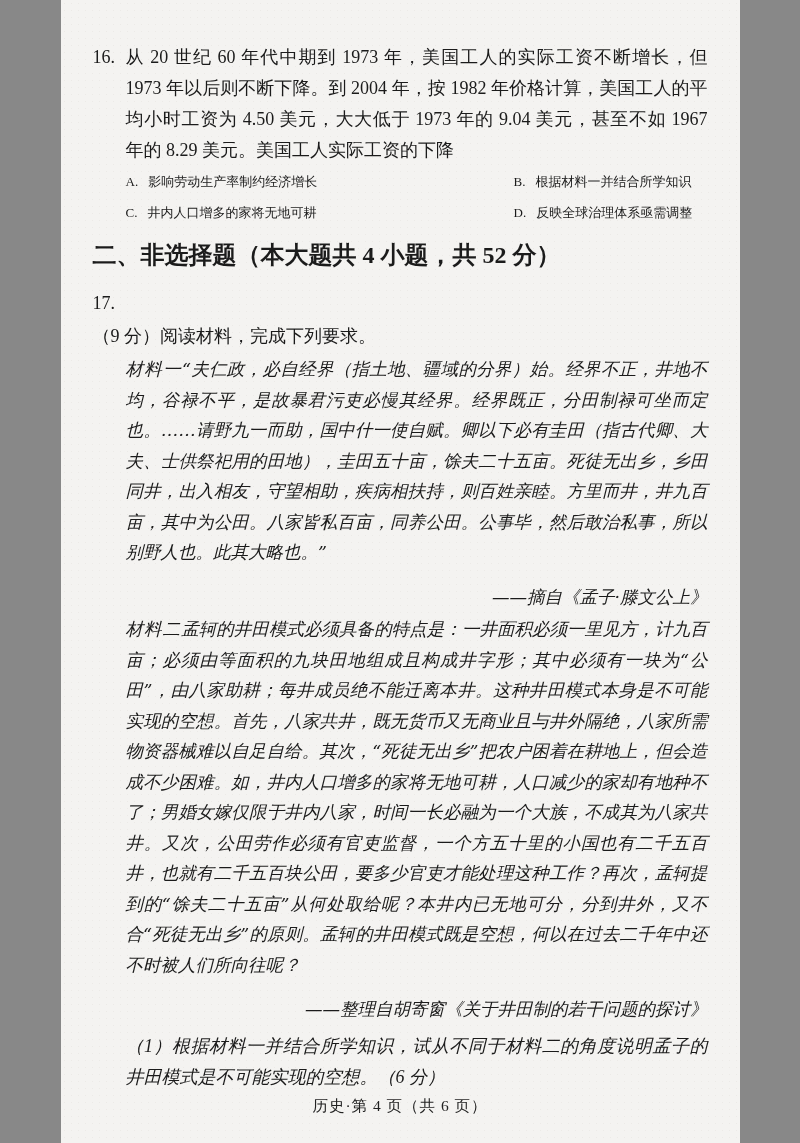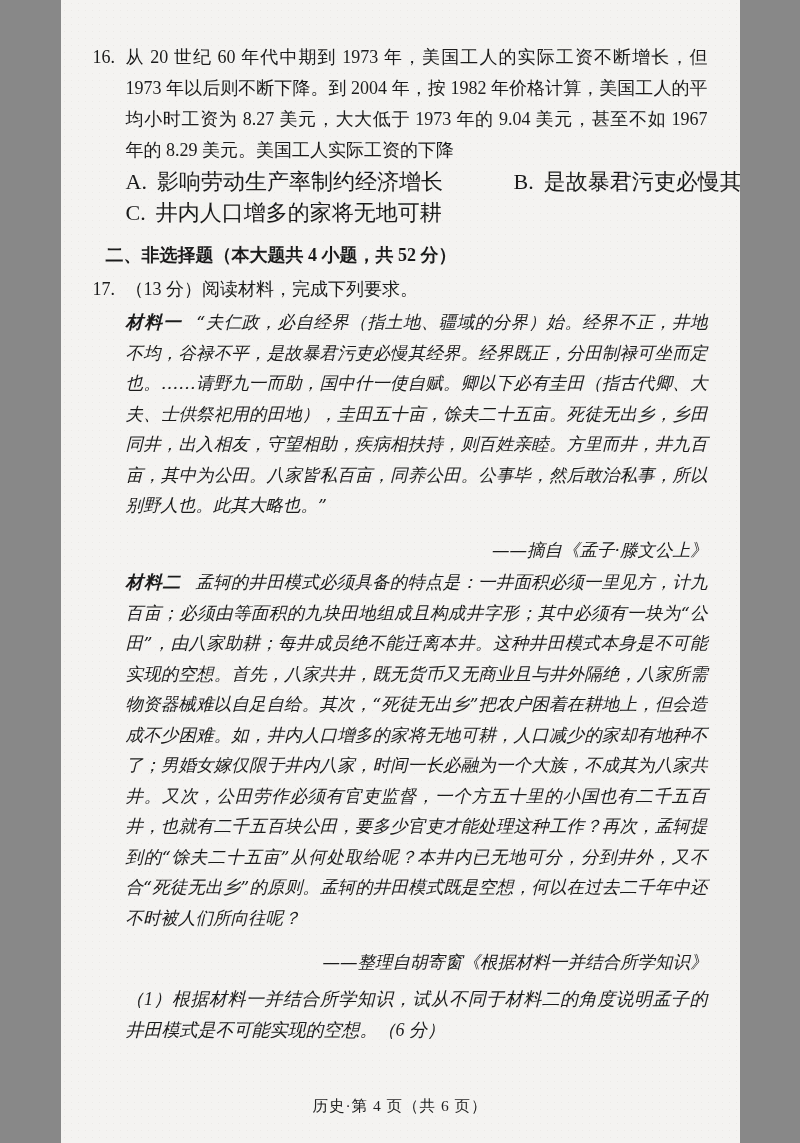--- a/index.html
+++ b/index.html
@@ -37,49 +37,47 @@
     text-align: justify;
   }
   .options {
     margin-top: 1px;
     display: grid;
     grid-template-columns: 388px 1fr;
     column-gap: 0;
     row-gap: 0;
   }
   .option {
-    font-size: 22px;
+    font-size: 13px;
     line-height: 30.5px;
     white-space: nowrap;
   }
   .option .opt-label { margin-right: 10px; }
   .section-header {
     margin-top: 12px;
     font-weight: bold;
-    font-size: 18px;
+    font-size: 24px;
     line-height: 31px;
-    margin-left: 13px;
   }
-  .q17-head { margin-top: 3px; }
+  .q17-head { margin-top: 17px; flex-direction: column; }
   .q17-head .intro { font-size: 18px; line-height: 31px; }
   .material {
     margin-left: 33px;
     margin-top: 2px;
     font-style: italic;
     font-family: "DejaVu Serif", serif;
   }
   .material p {
     margin: 0;
     font-size: 17.5px;
     line-height: 30.5px;
     text-align: justify;
   }
   .material .mat-label {
-    font-weight: bold;
-    margin-right: 14px;
+    font-weight: normal;
     letter-spacing: 1px;
   }
   .material .source {
     text-align: right;
     margin-top: 14px;
   }
   .subq {
     margin-left: 33px;
     margin-top: 6px;
     font-style: italic;
@@ -103,55 +101,58 @@
   }
 </style>
 </head>
 <body>
 
 <div class="page">
 
   <div class="q-row">
     <div class="q-num">16.</div>
     <div class="q-body">
-      <p class="stem">从 20 世纪 60 年代中期到 1973 年，美国工人的实际工资不断增长，但 1973 年以后则不断下降。到 2004 年，按 1982 年价格计算，美国工人的平均小时工资为 8.27 美元，大大低于 1973 年的 9.04 美元，甚至不如 1967 年的 8.29 美元。美国工人实际工资的下降</p>
+      <p class="stem">从 20 世纪 60 年代中期到 1973 年，美国工人的实际工资不断增长，但 1973 年以后则不断下降。到 2004 年，按 1982 年价格计算，美国工人的平均小时工资为 4.50 美元，大大低于 1973 年的 9.04 美元，甚至不如 1967 年的 8.29 美元。美国工人实际工资的下降</p>
       <div class="options">
         <div class="option">
           <span class="opt-label">A.</span><span>影响劳动生产率制约经济增长</span>
         </div>
         <div class="option">
-          <span class="opt-label">B.</span><span>是故暴君污吏必慢其经界</span>
+          <span class="opt-label">B.</span><span>根据材料一并结合所学知识</span>
         </div>
         <div class="option">
           <span class="opt-label">C.</span><span>井内人口增多的家将无地可耕</span>
+        </div>
+        <div class="option">
+          <span class="opt-label">D.</span><span>反映全球治理体系亟需调整</span>
         </div>
       </div>
     </div>
   </div>
 
   <div class="section-header">二、非选择题（本大题共 4 小题，共 52 分）</div>
 
   <div>
     <div class="q-row q17-head">
       <div class="q-num">17.</div>
-      <div class="q-body intro">（13 分）阅读材料，完成下列要求。</div>
+      <div class="q-body intro">（9 分）阅读材料，完成下列要求。</div>
     </div>
 
     <div class="material">
       <p>
         <span class="mat-label">材料一</span><span>“夫仁政，必自经界（指土地、疆域的分界）始。经界不正，井地不均，谷禄不平，是故暴君污吏必慢其经界。经界既正，分田制禄可坐而定也。……请野九一而助，国中什一使自赋。卿以下必有圭田（指古代卿、大夫、士供祭祀用的田地），圭田五十亩，馀夫二十五亩。死徒无出乡，乡田同井，出入相友，守望相助，疾病相扶持，则百姓亲睦。方里而井，井九百亩，其中为公田。八家皆私百亩，同养公田。公事毕，然后敢治私事，所以别野人也。此其大略也。”</span>
       </p>
       <p class="source">——摘自《孟子·滕文公上》</p>
     </div>
 
     <div class="material">
       <p>
         <span class="mat-label">材料二</span><span>孟轲的井田模式必须具备的特点是：一井面积必须一里见方，计九百亩；必须由等面积的九块田地组成且构成井字形；其中必须有一块为“公田”，由八家助耕；每井成员绝不能迁离本井。这种井田模式本身是不可能实现的空想。首先，八家共井，既无货币又无商业且与井外隔绝，八家所需物资器械难以自足自给。其次，“死徒无出乡”把农户困着在耕地上，但会造成不少困难。如，井内人口增多的家将无地可耕，人口减少的家却有地种不了；男婚女嫁仅限于井内八家，时间一长必融为一个大族，不成其为八家共井。又次，公田劳作必须有官吏监督，一个方五十里的小国也有二千五百井，也就有二千五百块公田，要多少官吏才能处理这种工作？再次，孟轲提到的“馀夫二十五亩”从何处取给呢？本井内已无地可分，分到井外，又不合“死徒无出乡”的原则。孟轲的井田模式既是空想，何以在过去二千年中还不时被人们所向往呢？</span>
       </p>
-      <p class="source">——整理自胡寄窗《根据材料一并结合所学知识》</p>
+      <p class="source">——整理自胡寄窗《关于井田制的若干问题的探讨》</p>
     </div>
 
     <div class="subq">
       <p>
         <span>（1）</span><span>根据材料一并结合所学知识，试从不同于材料二的角度说明孟子的井田模式是不可能实现的空想。（6 分）</span>
       </p>
     </div>
 
     <div class="answer-space-1"></div>
 

